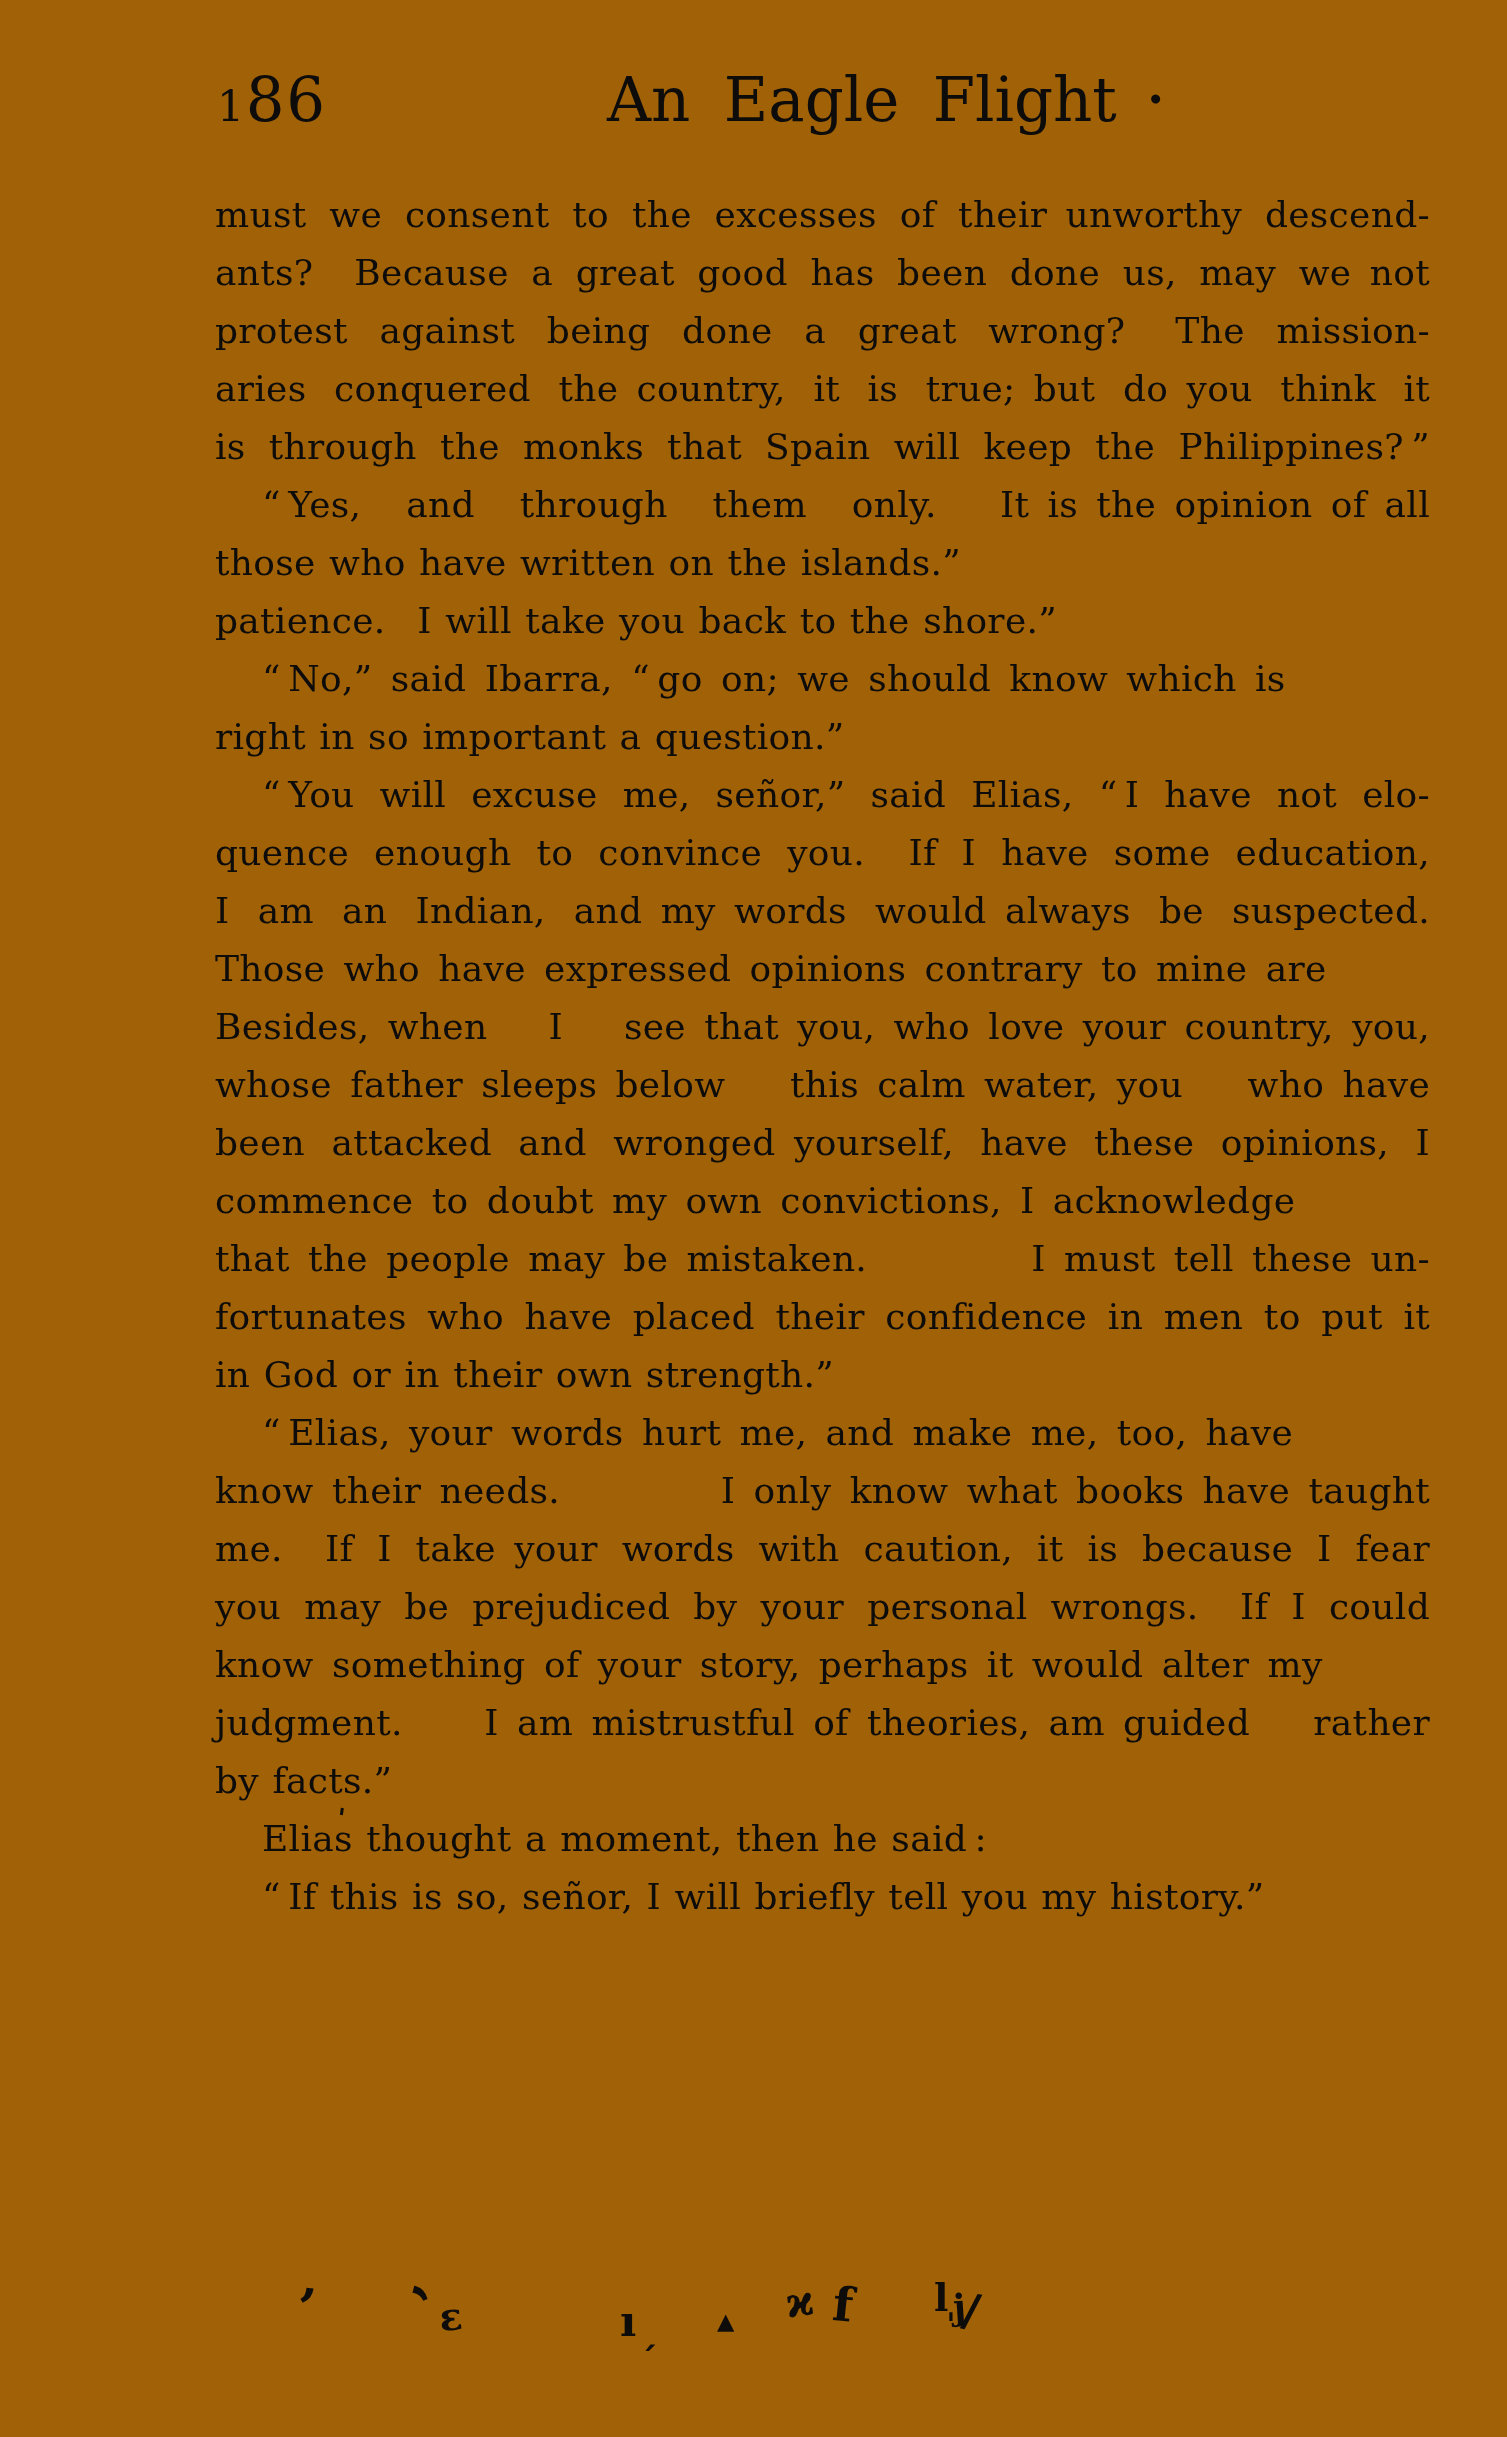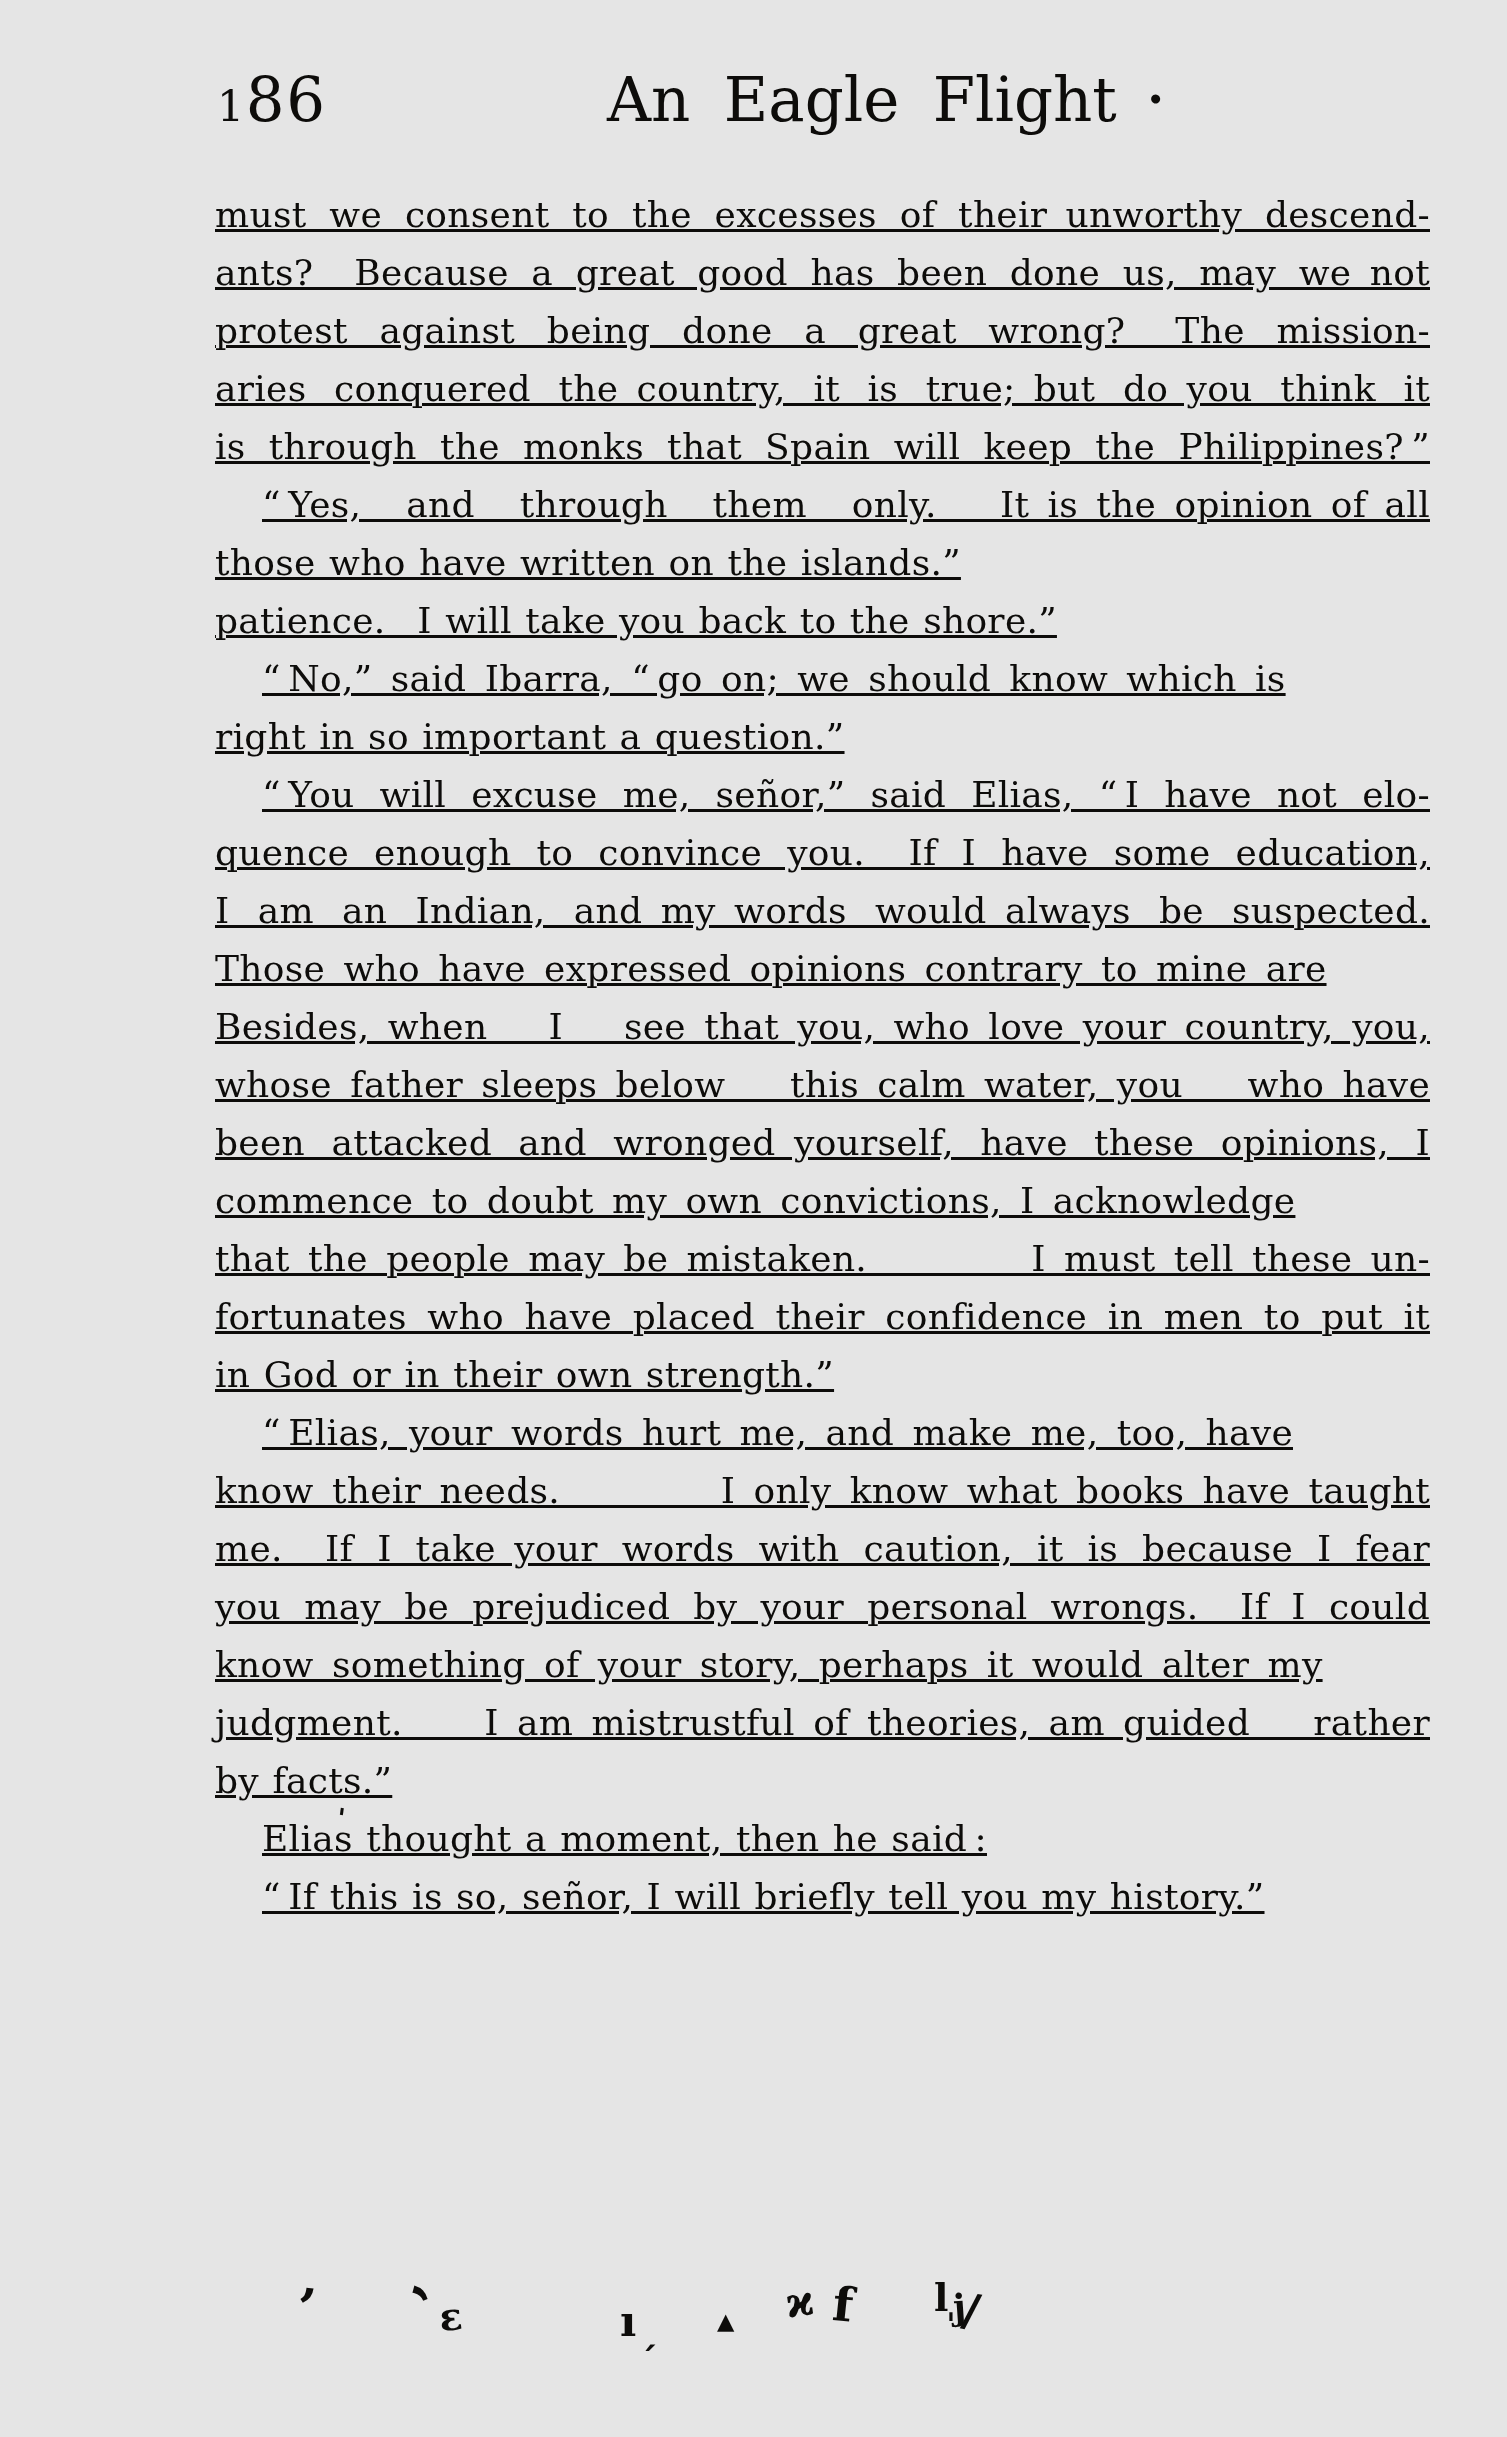--- a/index.html
+++ b/index.html
@@ -1,20 +1,20 @@
 <!DOCTYPE html>
 <html style="font-size:14px"><head>
 <meta charset="utf-8">
 <style>
   html, body { margin: 0; padding: 0; background: #888; }
   .page {
     position: relative;
     width: 1507px;
     height: 2438px;
-    background: #e5e5e5;
+    background: #a16207;
     overflow: hidden;
     font-family: "DejaVu Serif", "Liberation Serif", serif;
     color: #0d0c0a;
   }
   
   .page-number {
     position: absolute;
     left: 217px;
     top: 69px;
     font-size: 61px;
@@ -39,21 +39,20 @@
   }
   .line {
     height: 58px;
     line-height: 58px;
     font-size: 36px;
     letter-spacing: 0.3px;
     word-spacing: 1.7px;
     white-space: normal;
     text-align: justify;
     text-align-last: justify;
-    text-decoration: underline;
   }
   .line.last { text-align-last: left; }
   .line.indent { text-indent: 47px; }
   
   .artifact {
     position: absolute;
     line-height: 1;
     font-weight: 700;
     color: #0d0c0a;
     font-family: "DejaVu Serif", "DejaVu Sans", serif;

